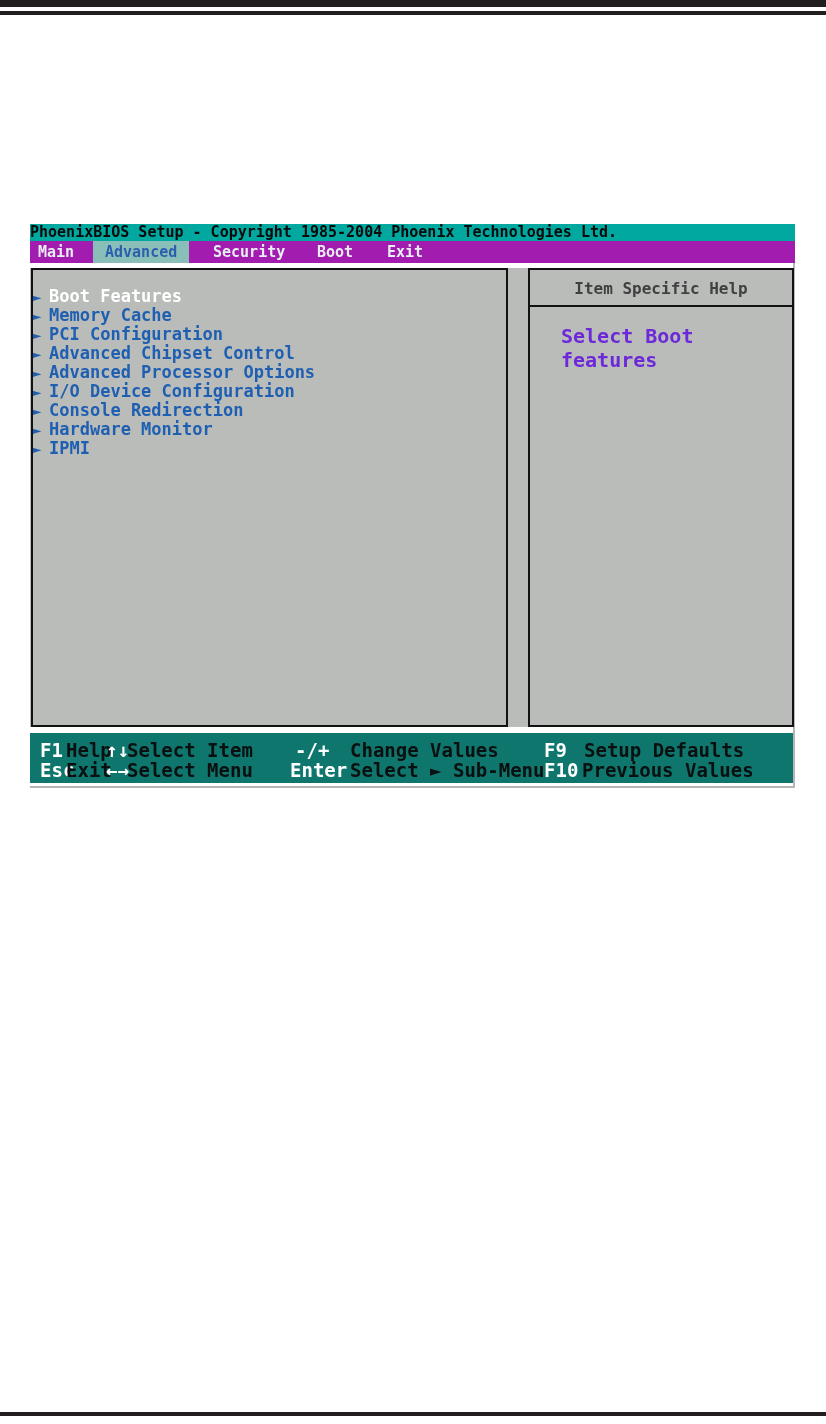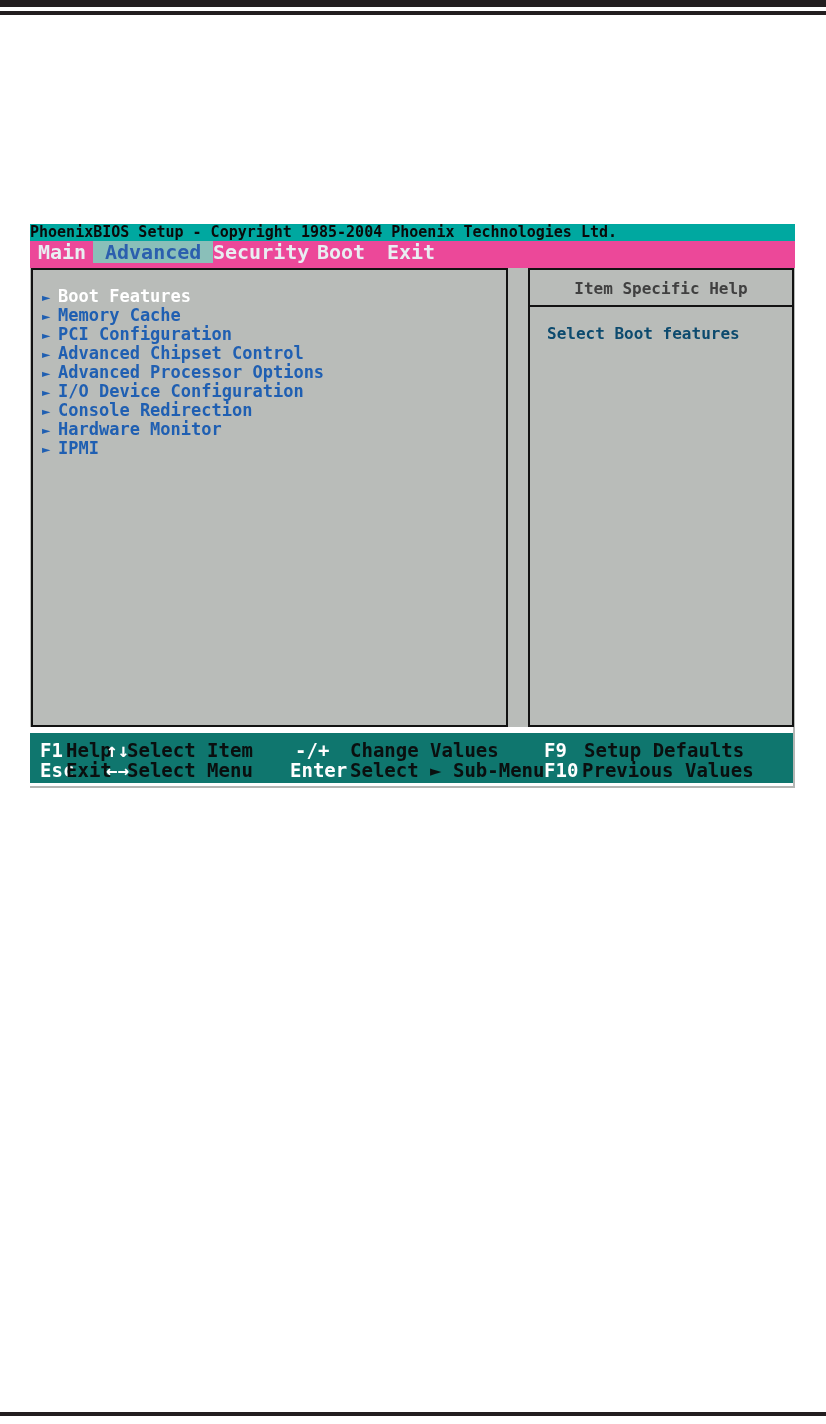--- a/index.html
+++ b/index.html
@@ -18,48 +18,48 @@
     position:absolute; left:30px; top:224px; width:765px; height:564px;
     background:#ffffff;
     border-right:2px solid #b4b6b4; border-bottom:2px solid #b4b6b4;
   }
   .titlebar {
     position:absolute; left:0; top:0; width:765px; height:17px;
     background:#00a8a0; color:#0a0a0a; font-size:15px; line-height:17px;
     white-space:nowrap;
   }
   .menubar {
-    position:absolute; left:0; top:17px; width:765px; height:28px;
-    background:#ec4899; color:#e8eef2; font-size:20px; line-height:22px;
+    position:absolute; left:0; top:17px; width:765px; height:22px;
+    background:#a21caf; color:#e8eef2; font-size:15px; line-height:22px;
   }
   .tab { position:absolute; top:0; height:22px; white-space:nowrap; cursor:default; }
   .tab.selected { background:#8abfb9; color:#2b5fae; padding:0 12px; }
 
   .panelzone {
     position:absolute; left:0; top:44px; width:765px; height:459px;
     background:#b9bcb9;
   }
   .leftpanel {
     position:absolute; left:1px; top:44px; width:477px; height:459px;
     background:#b9bcb9; border:2px solid #121212; padding-top:17px;
   }
-  .bitem { height:19px; line-height:19px; padding-left:9px; font-size:17px;
+  .bitem { height:19px; line-height:19px; font-size:17px;
            color:#1f5fb2; white-space:nowrap; }
   .bitem .arr { display:inline-block; width:16px; color:#1f5fb2; font-size:14px; }
   .bitem.selected .lbl { color:#ffffff; }
 
   .rightpanel {
     position:absolute; left:498px; top:44px; width:266px; height:459px;
     background:#b9bcb9; border:2px solid #121212;
   }
   .helphead {
     height:37px; line-height:37px; border-bottom:2px solid #121212;
     text-align:center; font-size:16px; color:#404040; white-space:nowrap;
   }
-  .helpbody { padding:17px 6px 0 17px; font-size:16px; color:#0c4a6e; }
+  .helpbody { padding:17px 6px 0 17px; font-size:20px; color:#6d28d9;margin-left:14px; }
 
   .keybar {
     position:absolute; left:0; top:509px; width:763px; height:50px;
     background:#0f766e; font-size:19px;
   }
   .keybar span { position:absolute; white-space:nowrap; line-height:16px; }
   .kkey { color:#ffffff; }
   .klbl { color:#0a0f0f; }
   .krow1 { top:9px; } .krow2 { top:29px; }
 </style>

